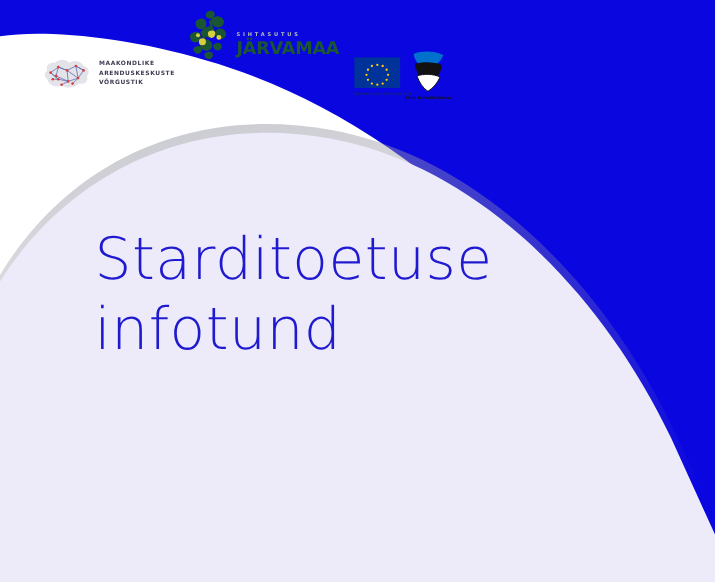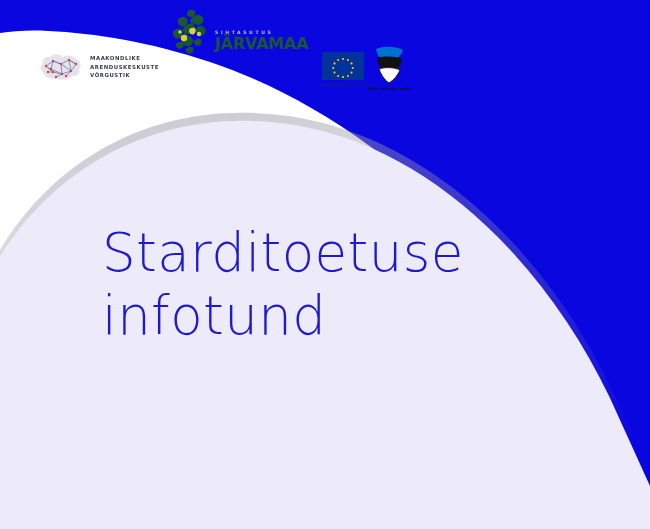--- a/index.html
+++ b/index.html
@@ -110,21 +110,21 @@
     width: 500px;
     z-index: 6;
   }
   .title {
     font-family: "DejaVu Sans", sans-serif;
     font-size: 53px;
     line-height: 63px;
     font-weight: 300;
     letter-spacing: 0.4px;
     color: #1f19cf;
-    margin: 16px;
+    margin: 0;
     white-space: pre-line;
   }
   .subtitle {
     margin: 0;
     margin-top: 36px;
     font-family: "DejaVu Sans", sans-serif;
     font-size: 13.2px;
     line-height: 22px;
     font-weight: bold;
     letter-spacing: -0.1px;

